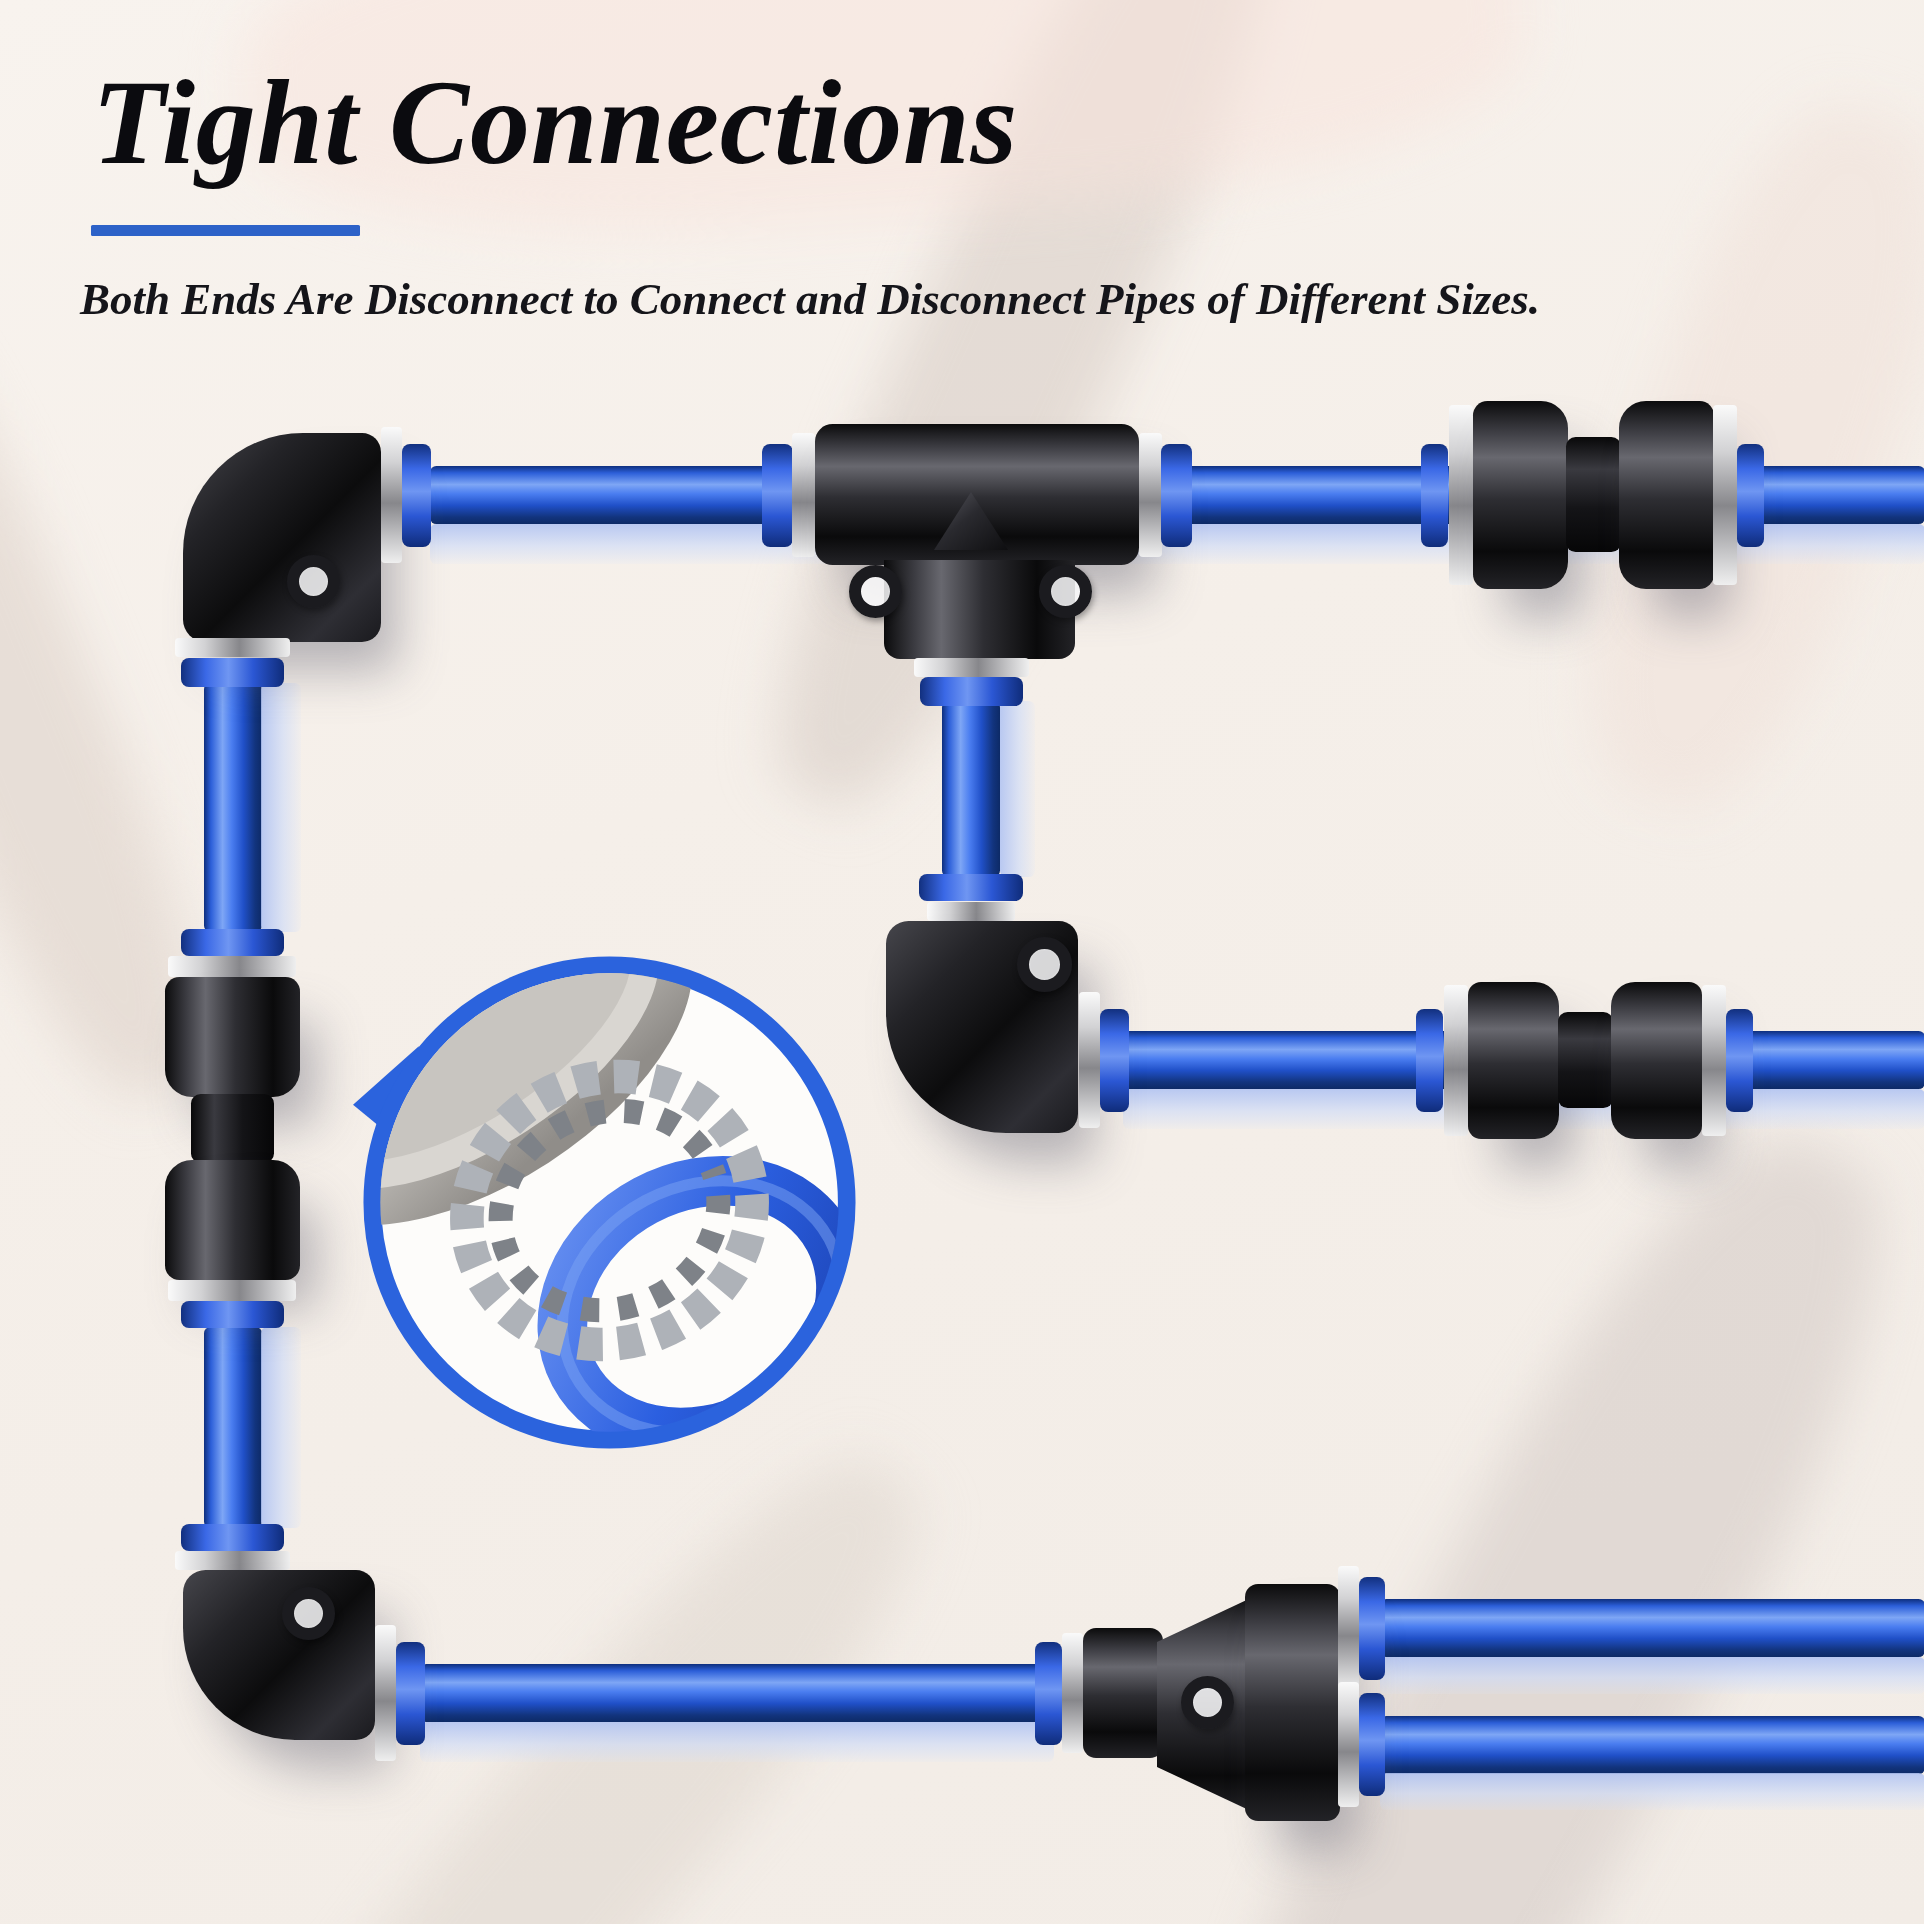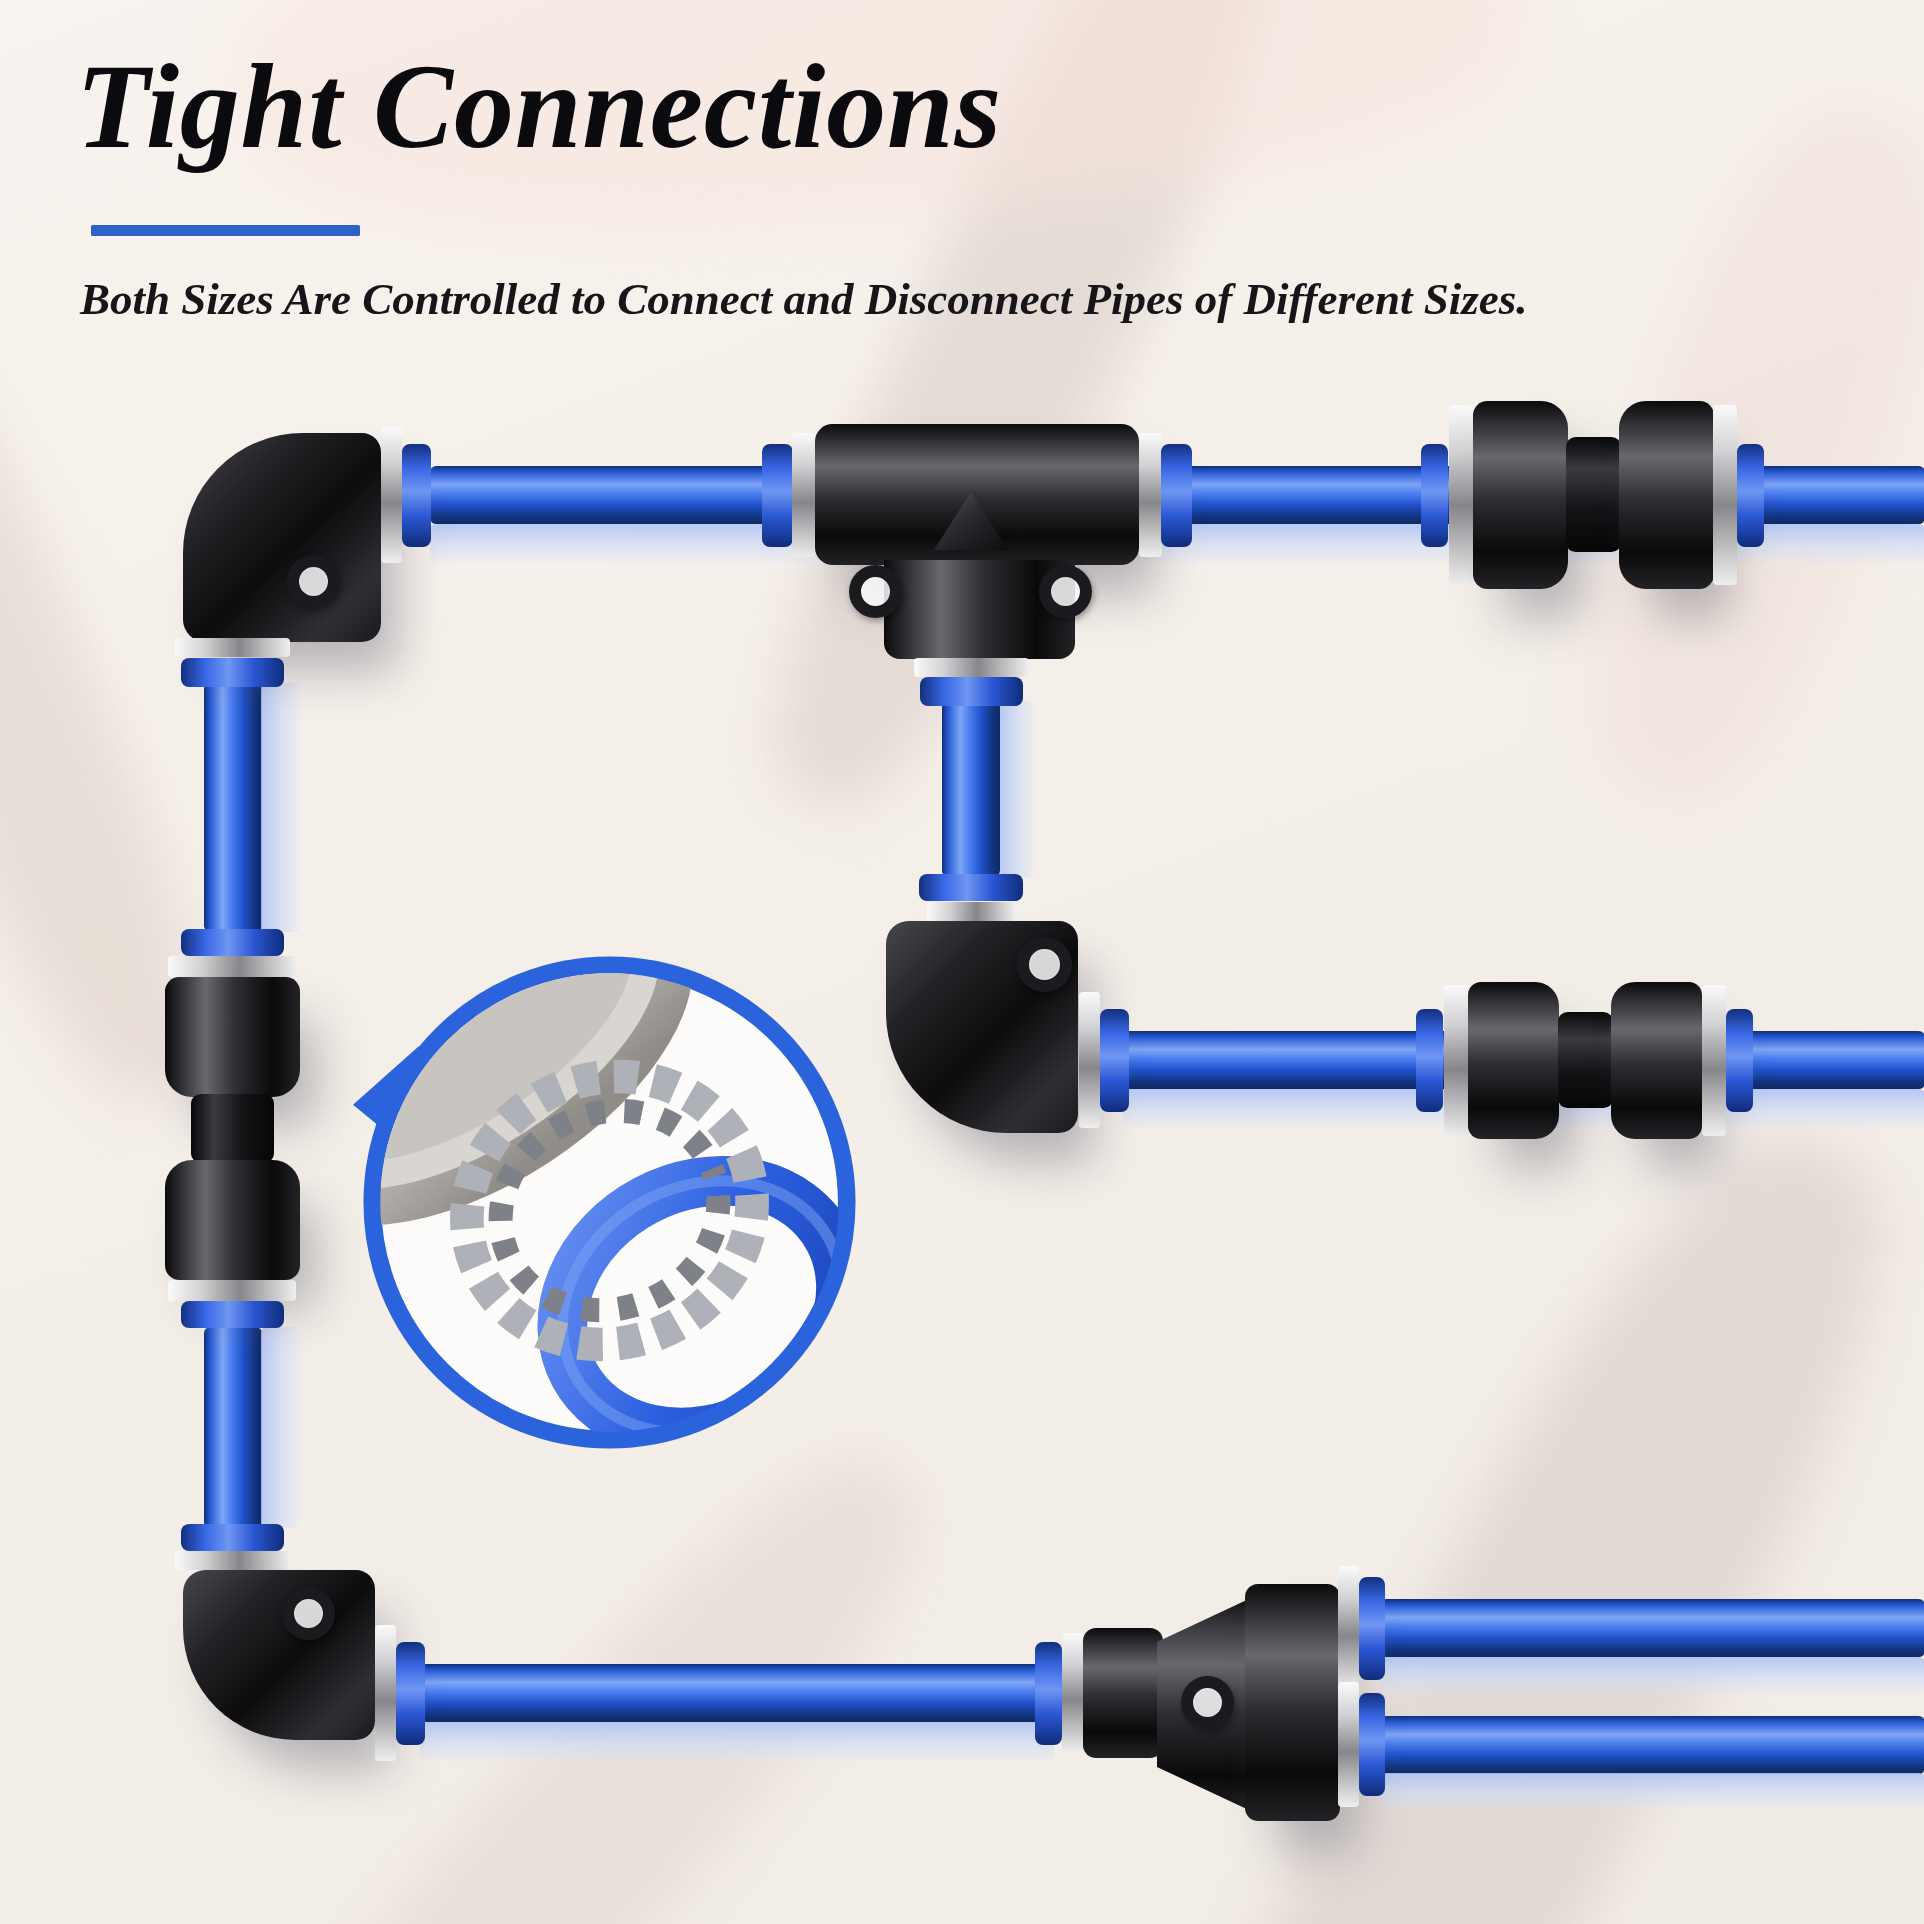--- a/index.html
+++ b/index.html
@@ -3,21 +3,21 @@
 <meta charset="utf-8">
 <style>
   html,body{margin:0;padding:0;}
   body{font-family:"Liberation Serif", serif;}
   .canvas{position:relative;width:1925px;height:1925px;overflow:hidden;
     background:linear-gradient(160deg,#f8f3ee 0%,#f5efe9 40%,#f2ece6 100%);}
   .abs{position:absolute;}
   
   .vein{position:absolute;filter:blur(27px);border-radius:40%;}
   
-  .title{position:absolute;left:76px;top:38px;margin:0;font-style:italic;font-weight:bold;
+  .title{position:absolute;left:76px;top:38px;margin:16px;font-style:italic;font-weight:bold;
     font-size:120px;letter-spacing:0.8px;color:#0b0b0f;white-space:nowrap;}
   .underline{position:absolute;left:91px;top:225px;width:269px;height:11.2px;background:#2d62c8;border-radius:1.6px;}
   .subtitle{position:absolute;left:80px;top:273px;margin:0;font-style:italic;font-weight:bold;
     font-size:45px;color:#15151a;white-space:nowrap;}
   
   .tube-h{background:linear-gradient(to bottom,#0e2f7e 0%,#2c5fd9 12%,#7ea6f5 32%,#4a7df0 48%,#2050c8 68%,#12347e 88%,#0d2a66 100%);border-radius:6.4px;}
   .tube-v{background:linear-gradient(to right,#0e2f7e 0%,#2c5fd9 12%,#7ea6f5 32%,#4a7df0 48%,#2050c8 68%,#12347e 88%,#0d2a66 100%);border-radius:6.4px;}
   .ghost-h{background:linear-gradient(to bottom,rgba(178,196,242,.9) 0%,rgba(206,219,248,.65) 55%,rgba(220,230,250,.15) 100%);border-radius:6.4px;}
   .ghost-v{background:linear-gradient(to right,rgba(178,196,242,.9) 0%,rgba(206,219,248,.65) 55%,rgba(220,230,250,.15) 100%);border-radius:6.4px;}
   
@@ -47,21 +47,21 @@
     <div class="vein" style="left:922px;top:-201px;width:209px;height:1043px;background:rgba(214,202,194,.55);transform:rotate(24deg);"></div>
     <div class="vein" style="left:-96px;top:241px;width:184px;height:882px;background:rgba(222,210,202,.6);transform:rotate(-22deg);"></div>
     <div class="vein" style="left:1404px;top:1083px;width:289px;height:1203px;background:rgba(208,198,194,.5);transform:rotate(28deg);"></div>
     <div class="vein" style="left:481px;top:1364px;width:209px;height:962px;background:rgba(218,208,200,.45);transform:rotate(40deg);"></div>
     <div class="vein" style="left:241px;top:-120px;width:1283px;height:337px;background:rgba(247,228,221,.55);transform:rotate(-4deg);"></div>
     <div class="vein" style="left:1644px;top:96px;width:241px;height:722px;background:rgba(240,224,216,.5);transform:rotate(18deg);"></div>
   </div>
 
   <h1 class="title">Tight Connections</h1>
   <div class="underline"></div>
-  <p class="subtitle">Both Sizes Are Controlled to Connect and Disconnect Pipes of Different Sizes.</p>
+  <p class="subtitle">Both Ends Are Disconnect to Connect and Disconnect Pipes of Different Sizes.</p>
 
   <div>
 
     <div>
       <div class="abs tube-h" style="left:430px;top:466px;width:1495px;height:58px;"></div>
       <div class="abs ghost-h" style="left:430px;top:524px;width:1495px;height:40px;"></div>
     </div>
     <div>
       <div class="abs tube-v" style="left:204px;top:683px;width:58px;height:249px;"></div>
       <div class="abs ghost-v" style="left:261px;top:683px;width:40px;height:249px;"></div>

